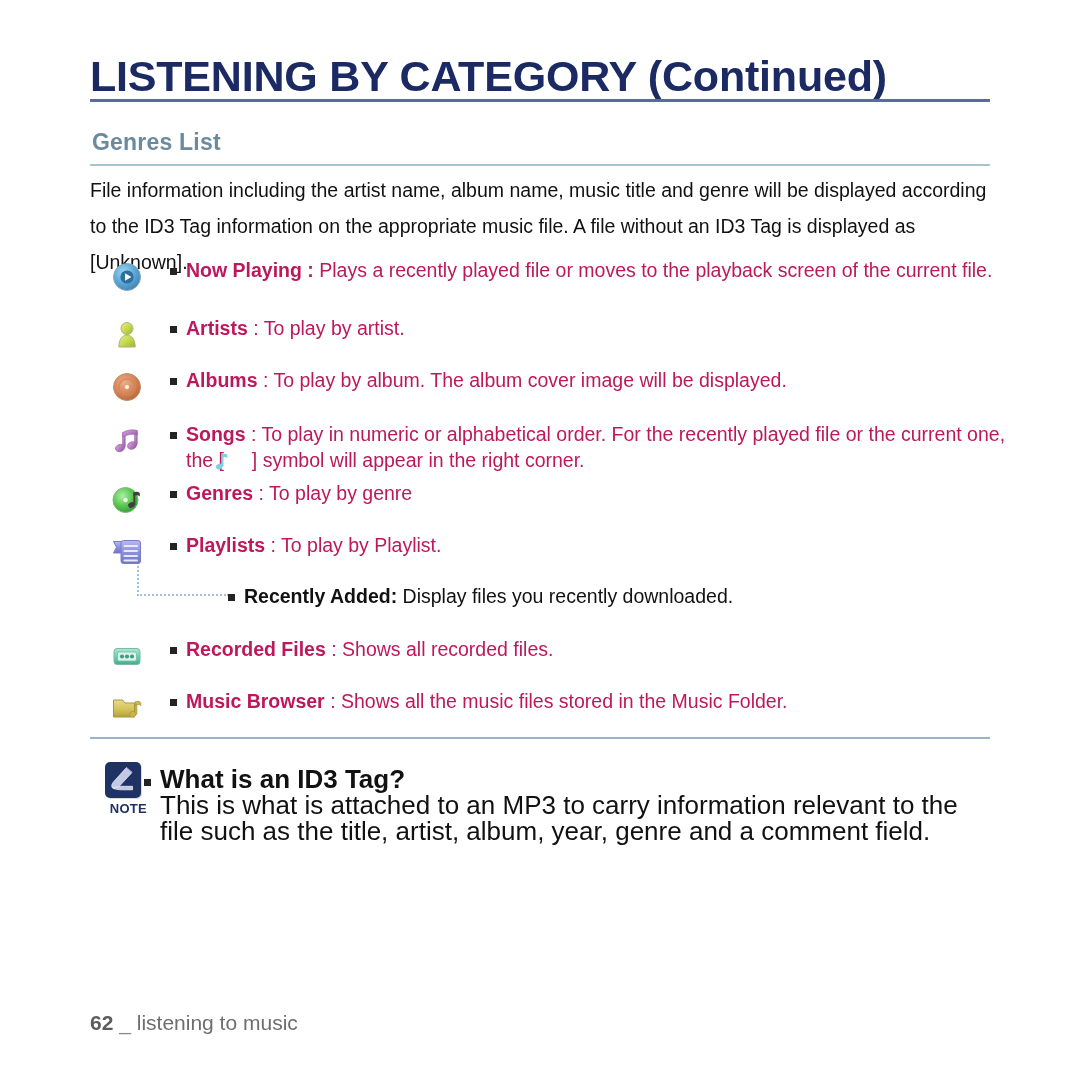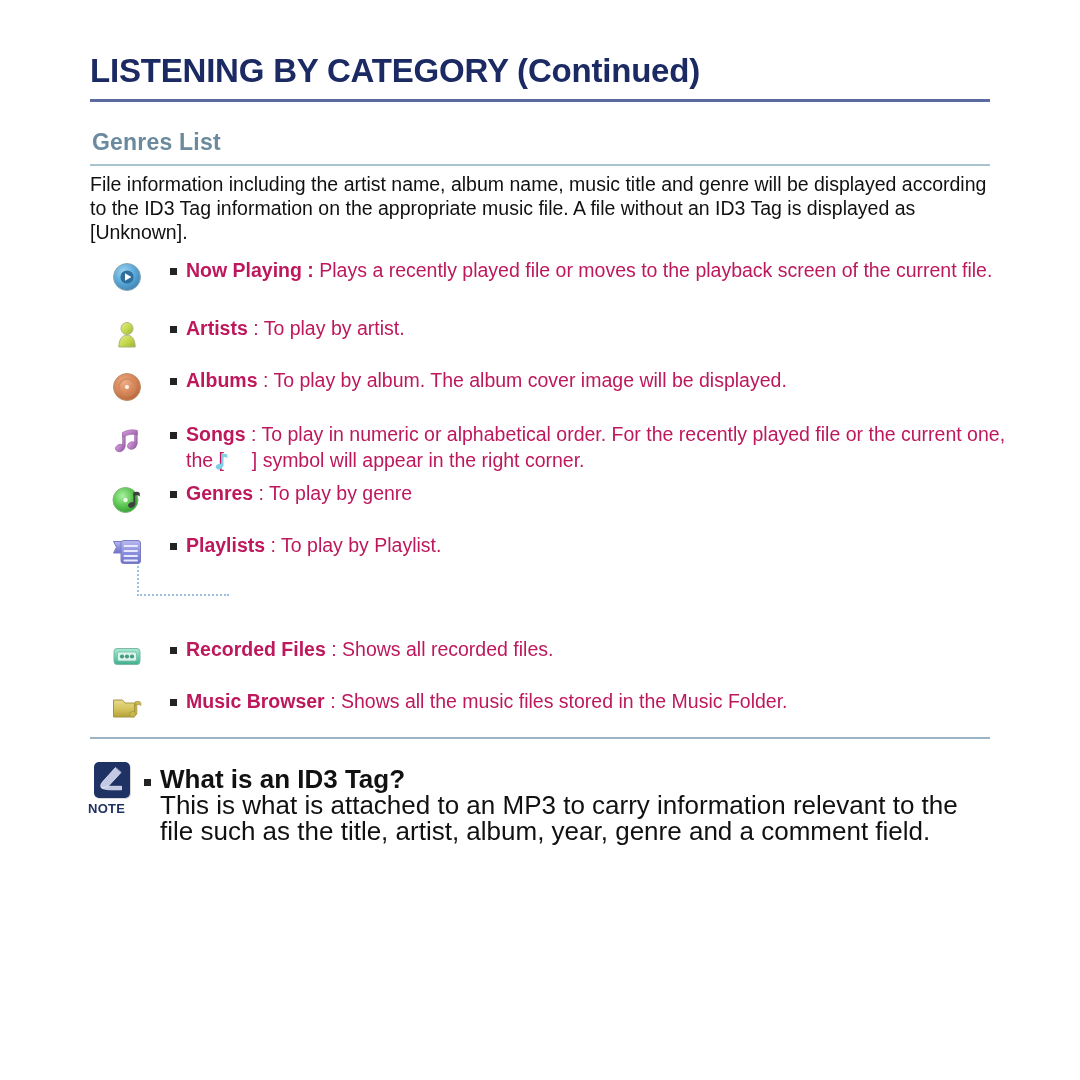--- a/index.html
+++ b/index.html
@@ -23,21 +23,21 @@
     height: 1080px;
     box-sizing: border-box;
   }
 
   
   .page-title {
     position: absolute;
     left: 90px;
     top: 52px;
     width: 900px;
-    font-size: 33px;
+    font-size: 43px;
     font-weight: bold;
     color: #1b2a63;
     letter-spacing: -0.2px;
     white-space: nowrap;
   }
   .title-rule {
     position: absolute;
     left: 90px;
     top: 99px;
     width: 900px;
@@ -63,21 +63,21 @@
     background: #a9c3cf;
   }
 
   
   .intro {
     position: absolute;
     left: 90px;
     top: 172px;
     width: 900px;
     font-size: 19.5px;
-    line-height: 24px;
+    line-height: 36px;
     color: #111111;
   }
 
   
   .feature {
     position: absolute;
     left: 90px;
     width: 900px;
   }
   .feature .f-icon {
@@ -151,23 +151,23 @@
     position: absolute;
     left: 90px;
     top: 737px;
     width: 900px;
     height: 2px;
     background: #9ab4c6;
   }
   .note-block { position: absolute; left: 88px; top: 762px; width: 900px; }
   .note-icon-wrap {
     position: absolute;
-    left: 0; top: 0;
+    left: 11px; top: 0;
     width: 48px;
-    text-align: left;
+    text-align: right;
   }
   .note-badge {
     width: 36px; height: 36px;
     margin: 0 auto;
     border-radius: 5px;
     background: #1f3264;
     position: relative;
     box-shadow: 1px 1px 0 rgba(0,0,0,0.15);
   }
   .note-label {
@@ -359,20 +359,23 @@
     <span class="f-text">
       <span class="bullet"></span><span class="term">Playlists</span><span> : To play by Playlist.</span>
     </span>
   </div>
 
   <div class="connector" style="left:137px; top:566px; width:92px; height:30px;">
     <span class="vline"></span>
     <span class="hline"></span>
   </div>
 
+  <div class="subfeature" style="top:584px;">
+    <span class="bullet"></span><span class="term">Recently Added:</span><span> Display files you recently downloaded.</span>
+  </div>
 
   <div class="feature" style="top:637px;">
     <span class="f-icon">
       <svg class="icon-svg" viewBox="0 0 34 34">
         <defs>
           <linearGradient id="gRF" x1="0" y1="0" x2="0" y2="1">
             <stop offset="0%" stop-color="#a8ead2"></stop>
             <stop offset="55%" stop-color="#64cfae"></stop>
             <stop offset="100%" stop-color="#3fae8d"></stop>
           </linearGradient>
@@ -430,14 +433,19 @@
       <div class="note-label">NOTE</div>
     </div>
     <div class="note-text">
       <div class="note-head">
         <span class="bullet"></span><span>What is an ID3 Tag?</span>
       </div>
       <div class="note-body">This is what is attached to an MP3 to carry information relevant to the file such as the title, artist, album, year, genre and a comment field.</div>
     </div>
   </div>
 
+  <div class="footer">
+    <span class="pg">62</span>
+    <span class="sep">_</span>
+    <span>listening to music</span>
+  </div>
 
 </div>
 
 </body></html>

